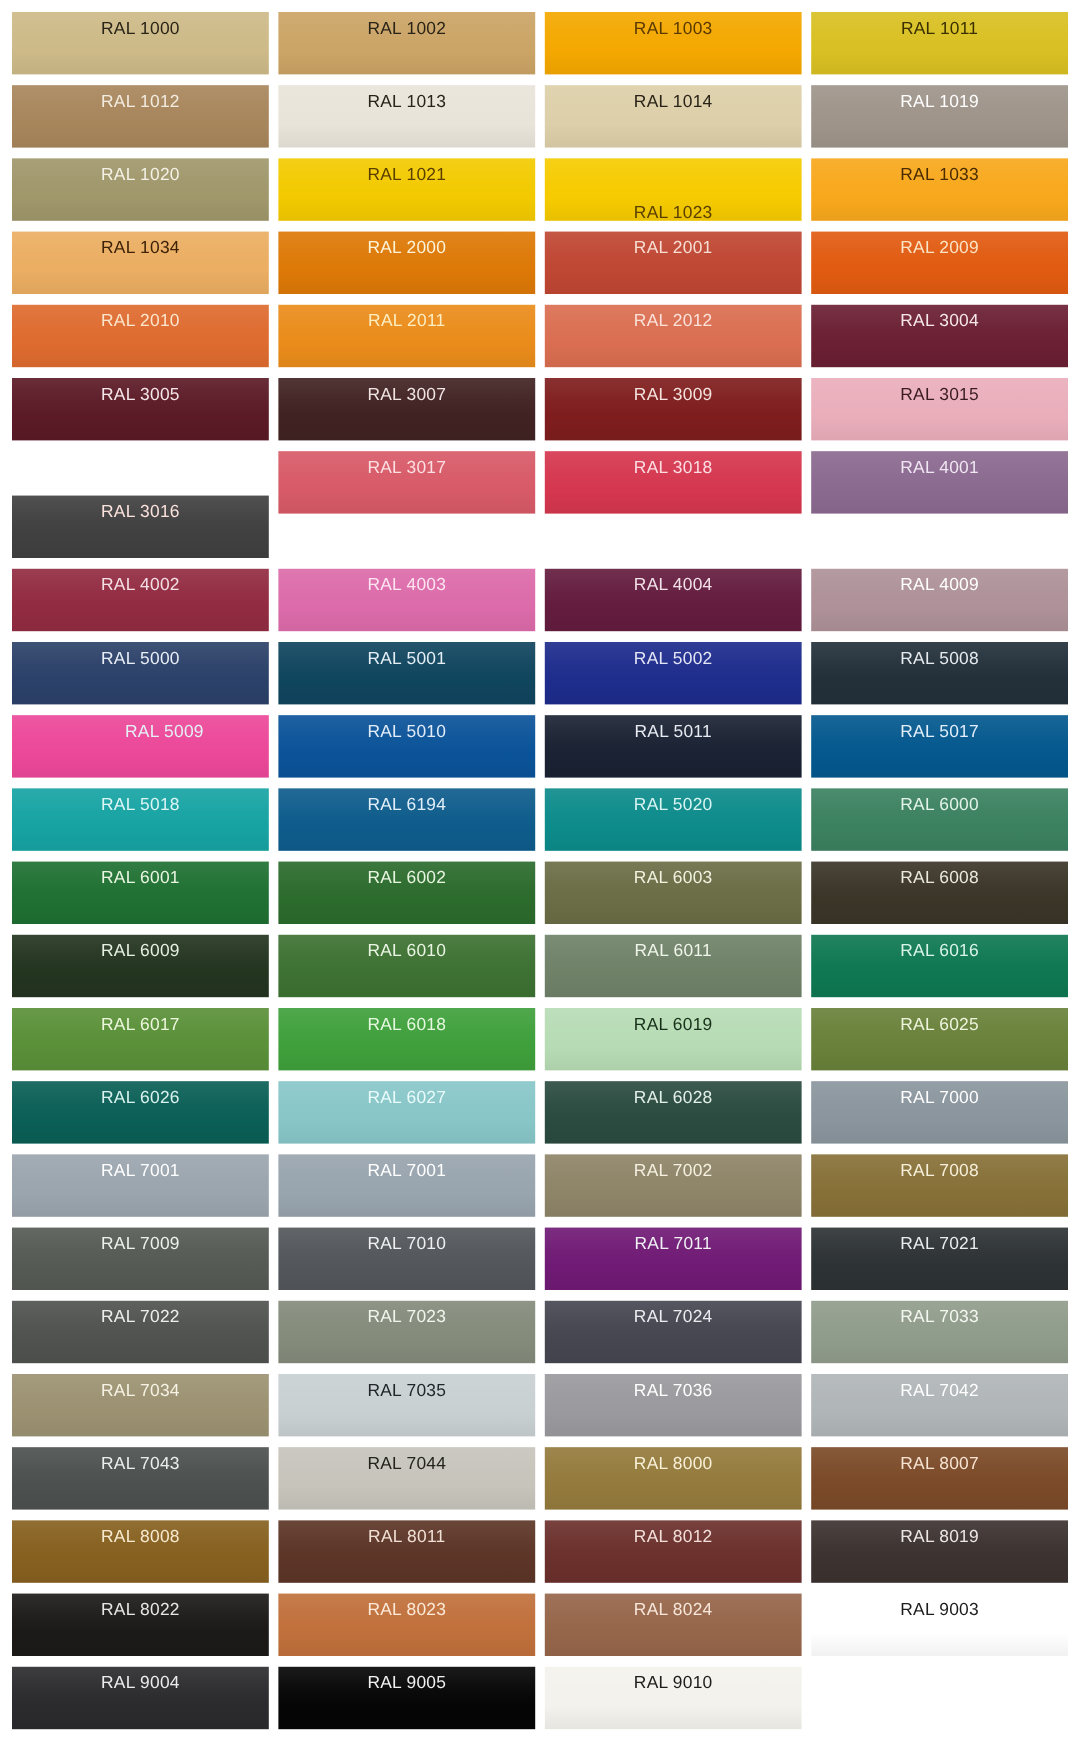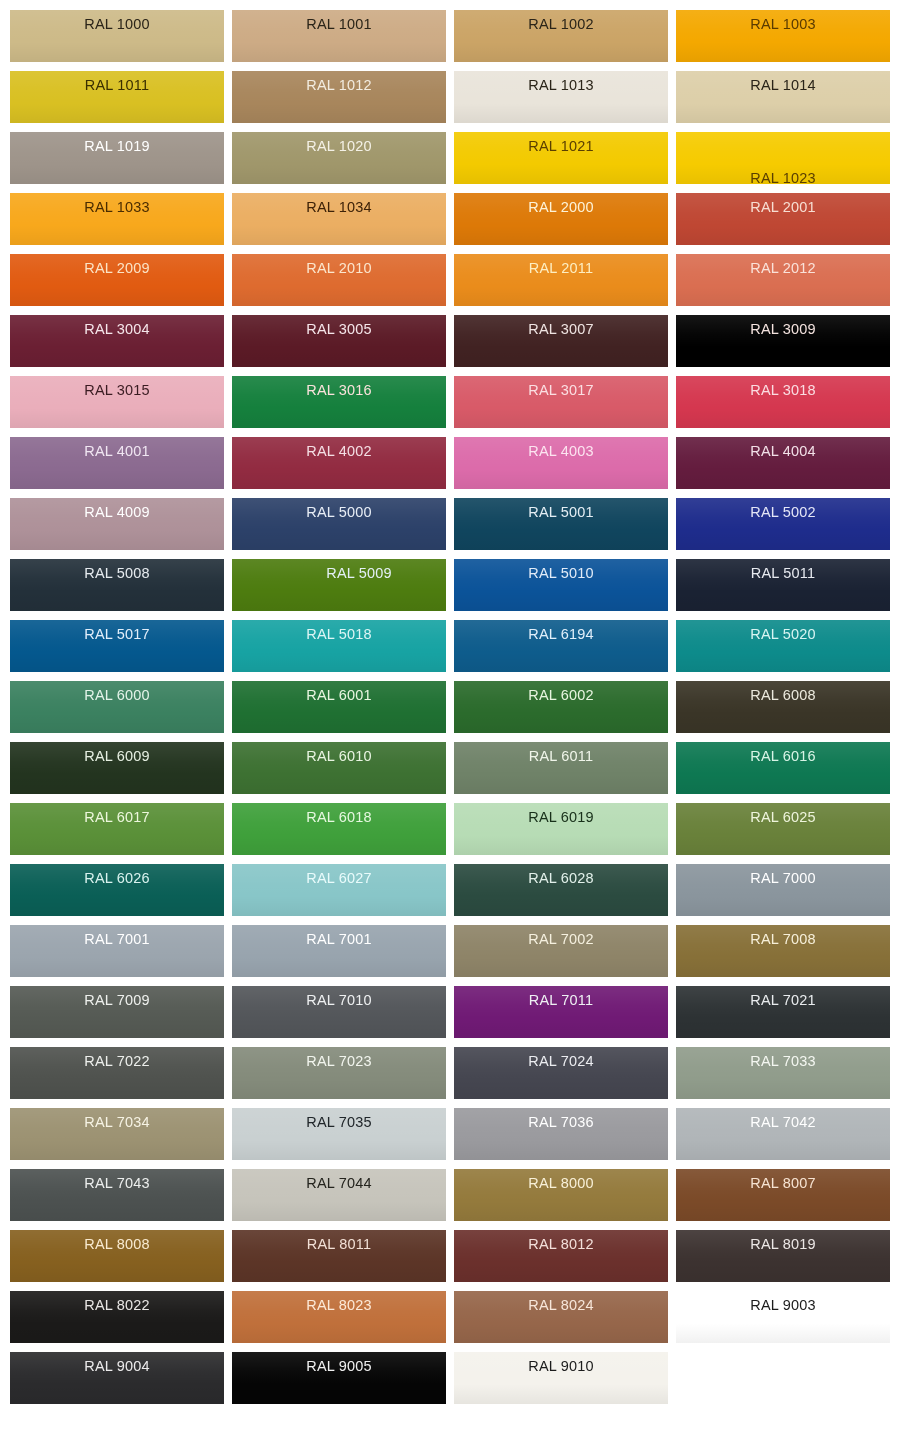--- a/index.html
+++ b/index.html
@@ -64,23 +64,20 @@
   }
 </style>
 </head>
 <body>
 
 <div id="chart">
   <div class="grid">
       <div class="swatch" style="background: rgb(205, 186, 136);">
         <span class="label" style="color: rgb(42, 36, 24);">RAL 1000</span>
       </div>
-      <div class="swatch" style="background: rgb(205, 171, 133);">
-        <span class="label" style="color: rgb(42, 36, 24);">RAL 1001</span>
-      </div>
       <div class="swatch" style="background: rgb(203, 164, 102);">
         <span class="label" style="color: rgb(42, 36, 24);">RAL 1002</span>
       </div>
       <div class="swatch" style="background: rgb(244, 168, 0);">
         <span class="label" style="color: rgb(90, 58, 0);">RAL 1003</span>
       </div>
       <div class="swatch" style="background: rgb(217, 192, 34);">
         <span class="label" style="color: rgb(58, 47, 0);">RAL 1011</span>
       </div>
       <div class="swatch" style="background: rgb(168, 134, 92);">
@@ -130,27 +127,27 @@
       </div>
       <div class="swatch" style="background: rgb(107, 31, 51);">
         <span class="label" style="color: rgb(245, 230, 234);">RAL 3004</span>
       </div>
       <div class="swatch" style="background: rgb(91, 26, 38);">
         <span class="label" style="color: rgb(245, 230, 234);">RAL 3005</span>
       </div>
       <div class="swatch" style="background: rgb(65, 34, 34);">
         <span class="label" style="color: rgb(239, 228, 226);">RAL 3007</span>
       </div>
-      <div class="swatch" style="background: #000000;">
+      <div class="swatch" style="background: #7f1d1d;">
         <span class="label" style="color: rgb(243, 226, 222);">RAL 3009</span>
       </div>
       <div class="swatch" style="background: rgb(234, 174, 187);">
         <span class="label" style="color: rgb(58, 28, 34);">RAL 3015</span>
       </div>
-      <div class="swatch" style="background: #15803d;">
+      <div class="swatch" style="background: #404040; margin-top: 37px;">
         <span class="label" style="color: rgb(251, 226, 220);">RAL 3016</span>
       </div>
       <div class="swatch" style="background: rgb(216, 90, 104);">
         <span class="label" style="color: rgb(251, 223, 226);">RAL 3017</span>
       </div>
       <div class="swatch" style="background: rgb(213, 55, 79); justify-content: center;">
         <span class="label" style="color: rgb(251, 221, 226);">RAL 3018</span>
       </div>
       <div class="swatch" style="background: rgb(139, 106, 144);">
         <span class="label" style="color: rgb(240, 230, 242);">RAL 4001</span>
@@ -172,21 +169,21 @@
       </div>
       <div class="swatch" style="background: rgb(16, 69, 94);">
         <span class="label" style="color: rgb(228, 238, 244);">RAL 5001</span>
       </div>
       <div class="swatch" style="background: rgb(30, 44, 140);">
         <span class="label" style="color: rgb(228, 230, 246);">RAL 5002</span>
       </div>
       <div class="swatch" style="background: rgb(35, 48, 58);">
         <span class="label" style="color: rgb(230, 235, 239);">RAL 5008</span>
       </div>
-      <div class="swatch" style="background: #4d7c0f; padding-left: 40px;">
+      <div class="swatch" style="background: #ec4899; padding-left: 40px;">
         <span class="label" style="color: rgb(228, 240, 246);">RAL 5009</span>
       </div>
       <div class="swatch" style="background: rgb(11, 83, 153);">
         <span class="label" style="color: rgb(226, 236, 248);">RAL 5010</span>
       </div>
       <div class="swatch" style="background: rgb(26, 34, 51);">
         <span class="label" style="color: rgb(231, 234, 240);">RAL 5011</span>
       </div>
       <div class="swatch" style="background: rgb(4, 88, 142);">
         <span class="label" style="color: rgb(226, 238, 250);">RAL 5017</span>
@@ -201,20 +198,23 @@
         <span class="label" style="color: rgb(216, 244, 242);">RAL 5020</span>
       </div>
       <div class="swatch" style="background: rgb(59, 129, 96);">
         <span class="label" style="color: rgb(227, 243, 233);">RAL 6000</span>
       </div>
       <div class="swatch" style="background: rgb(31, 112, 50);">
         <span class="label" style="color: rgb(233, 246, 225);">RAL 6001</span>
       </div>
       <div class="swatch" style="background: rgb(43, 107, 44);">
         <span class="label" style="color: rgb(232, 245, 224);">RAL 6002</span>
+      </div>
+      <div class="swatch" style="background: rgb(106, 109, 69);">
+        <span class="label" style="color: rgb(241, 242, 224);">RAL 6003</span>
       </div>
       <div class="swatch" style="background: rgb(58, 53, 39);">
         <span class="label" style="color: rgb(235, 233, 221);">RAL 6008</span>
       </div>
       <div class="swatch" style="background: rgb(35, 52, 31);">
         <span class="label" style="color: rgb(230, 239, 226);">RAL 6009</span>
       </div>
       <div class="swatch" style="background: rgb(61, 113, 50);">
         <span class="label" style="color: rgb(233, 245, 226);">RAL 6010</span>
       </div>

